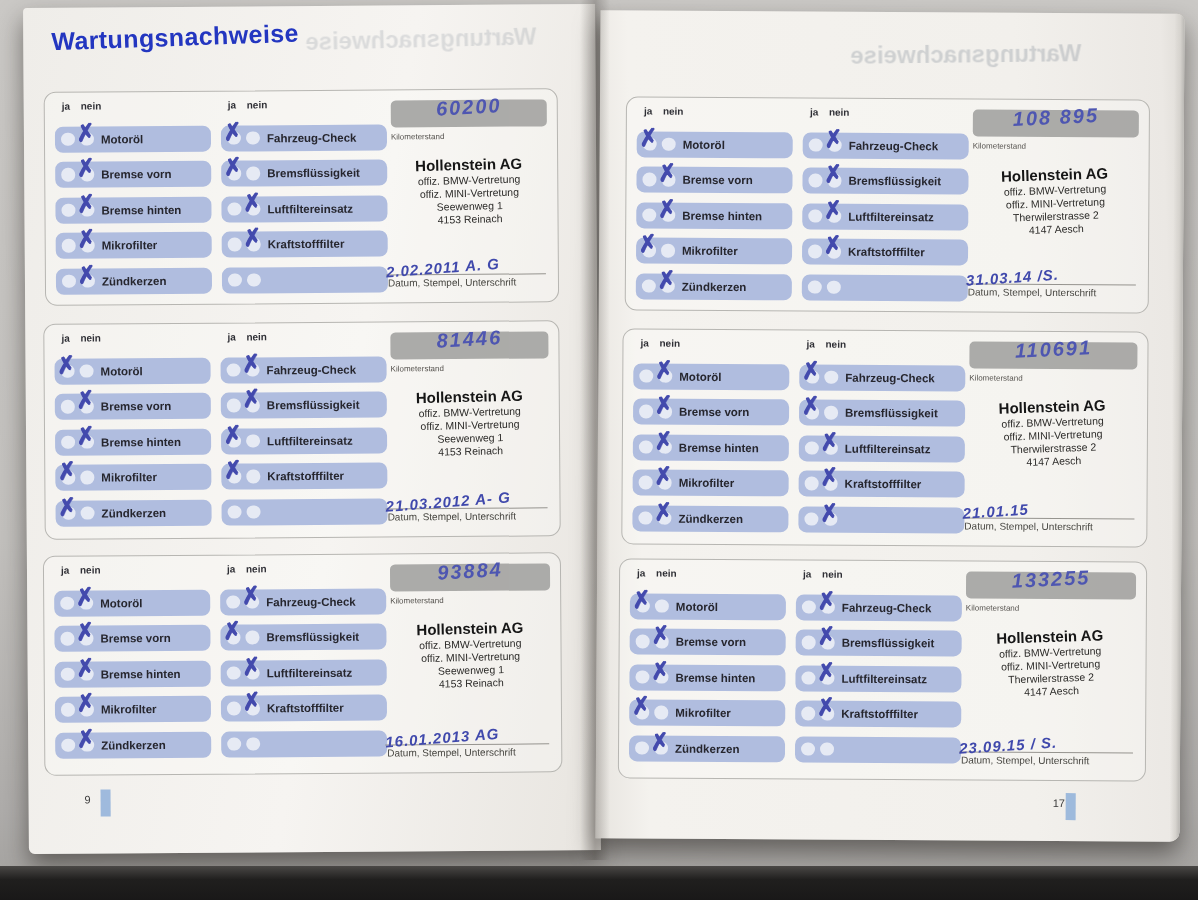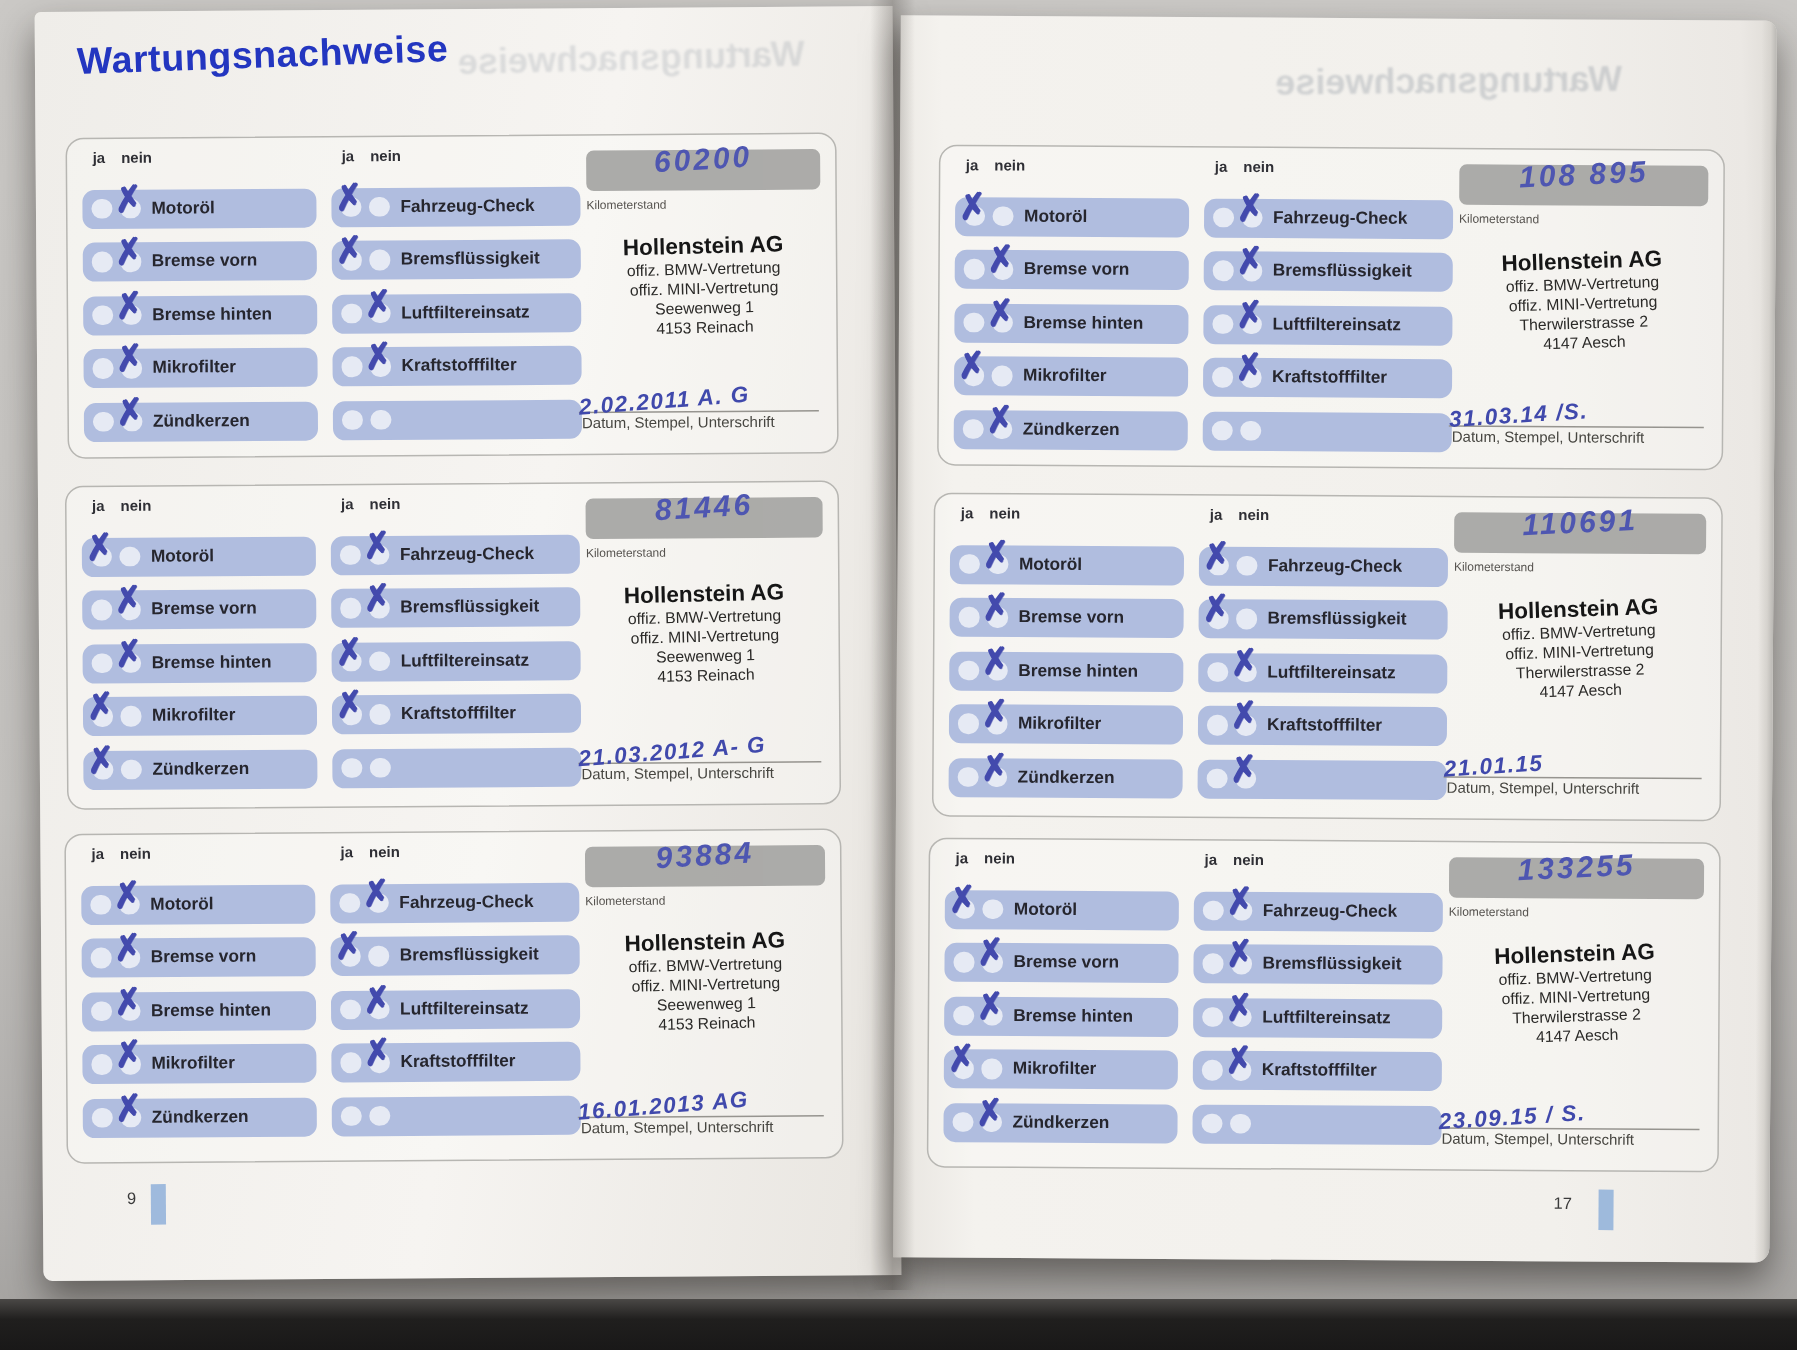--- a/index.html
+++ b/index.html
@@ -609,19 +609,19 @@
               <div class="sline">Therwilerstrasse 2</div>
               <div class="sline">4147 Aesch</div>
             </div>
       <div class="dateline">
         <span class="hand date">23.09.15 / S.</span>
       </div>
       <div class="caption">Datum, Stempel, Unterschrift</div>
     </div>
   </div>
       </div>
-    <span class="pageno" style="left:440px;top:784px;">17</span>
+    <span class="pageno" style="left:457px;top:784px;">17</span>
     <span class="tabmark" style="left:470px;top:780px;"></span>
   </div>
 
   <div class="spine"></div>
   <div class="floor"></div>
 </div>
 
 </body></html>

